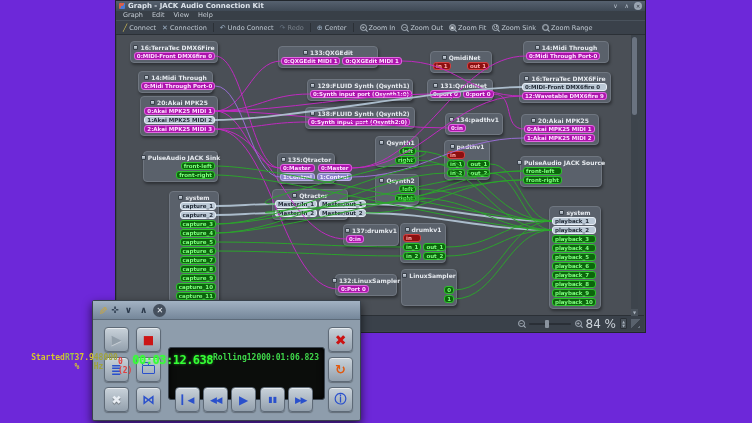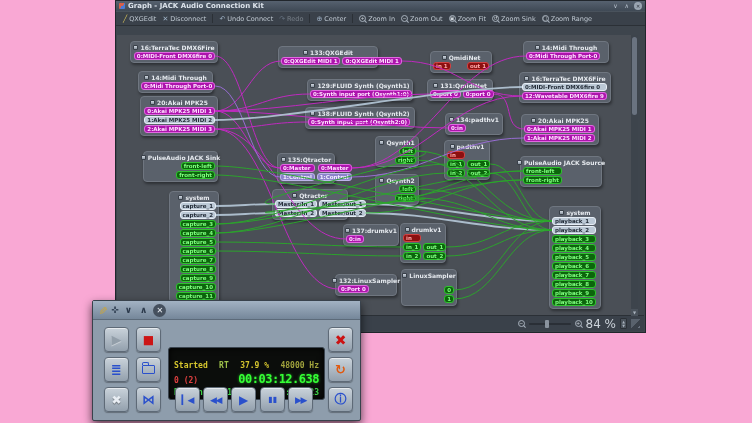--- a/index.html
+++ b/index.html
@@ -1,17 +1,17 @@
 <!DOCTYPE html>
 <html><head>
 <meta charset="utf-8">
 <style>
   html,body{margin:0;padding:0;background:#000;}
   *{box-sizing:border-box;}
-  .desktop{position:relative;width:752px;height:423px;background:#f9a8d4;overflow:hidden;
+  .desktop{position:relative;width:752px;height:423px;background:#6d28d9;overflow:hidden;
            font-family:"DejaVu Sans",sans-serif;}
 
   
   .graph-window{position:absolute;left:115px;top:0;width:531px;height:333px;
     background:#3e454d;border:1px solid #21262c;z-index:1;}
   .g-titlebar{height:10px;background:linear-gradient(#56616f,#3f4955);display:flex;
     align-items:center;gap:3px;padding:0 3px;}
   .g-win-icon{width:6px;height:6px;border-radius:1px;
     background:linear-gradient(135deg,#d6604a 0 50%,#4a7ad6 50% 100%);flex:none;}
   .g-title{flex:1;font-size:7px;font-weight:bold;color:#dde4ec;white-space:nowrap;overflow:hidden;}
@@ -99,22 +99,22 @@
   .ic-patchbay{font-size:13px;color:#2a50cc;}
   .ic-quit{font-size:14px;color:#cc1212;}
   .ic-status{font-size:13px;color:#e0590f;}
   .ic-about{font-size:12px;color:#2a50cc;}
   .ic-skipback{font-size:9px;color:#2a50cc;letter-spacing:-1px;}
   .ic-rewind,.ic-forward{font-size:9px;color:#2a50cc;letter-spacing:-1.5px;}
   .ic-play{font-size:12px;color:#2a50cc;}
   .ic-pause{font-size:8px;color:#2a50cc;letter-spacing:0;}
   .lcd{position:absolute;left:75px;top:27px;width:157px;height:53px;background:#0b0d0b;
     border:1px solid #3a444f;border-radius:3px;box-shadow:inset 0 0 6px #000;
-    font-family:"DejaVu Sans Mono",monospace;padding:13px 5px 2px;display:flex;
-    flex-direction:column;justify-content:space-between;}
+    font-family:"DejaVu Sans Mono",monospace;padding:5px 5px 2px;display:flex;
+    flex-direction:row;justify-content:flex-end;}
   .lcd-row{display:flex;justify-content:space-between;align-items:baseline;font-size:8px;font-weight:bold;}
   .lcd .status{color:#d6c62e;}
   .lcd .mode{color:#9fc24b;}
   .lcd .dsp{color:#d6c62e;}
   .lcd .rate{color:#a0a23c;}
   .lcd .xruns{color:#e04040;font-size:8px;}
   .lcd .bigtime{color:#35ff35;font-size:12px;font-weight:bold;letter-spacing:-.5px;
     text-shadow:0 0 3px rgba(50,255,50,.6);}
   .lcd .tstate,.lcd .bpm,.lcd .ttime{color:#3fd84a;}
 </style>
@@ -124,28 +124,34 @@
 <div class="desktop">
 
   <div class="graph-window">
     <div class="g-titlebar">
       <span class="g-win-icon"></span>
       <span class="g-title">Graph - JACK Audio Connection Kit</span>
       <span class="g-ctl">∨</span>
       <span class="g-ctl">∧</span>
       <span class="g-close">✕</span>
     </div>
+    <div class="g-menubar">
+        <span class="menu-item">Graph</span>
+        <span class="menu-item">Edit</span>
+        <span class="menu-item">View</span>
+        <span class="menu-item">Help</span>
+      </div>
     <div class="g-toolbar">
         <span class="tb-btn">
           <span class="tb-ic pen">╱</span>
-          <span class="tb-label">QXGEdit</span>
+          <span class="tb-label">Connect</span>
         </span>
         <span class="tb-btn">
           <span class="tb-ic">✕</span>
-          <span class="tb-label">Disconnect</span>
+          <span class="tb-label">Connection</span>
         </span>
         <span class="tb-sep"></span>
         <span class="tb-btn">
           <span class="tb-ic">↶</span>
           <span class="tb-label">Undo Connect</span>
         </span>
         <span class="tb-btn disabled">
           <span class="tb-ic">↷</span>
           <span class="tb-label">Redo</span>
         </span>

